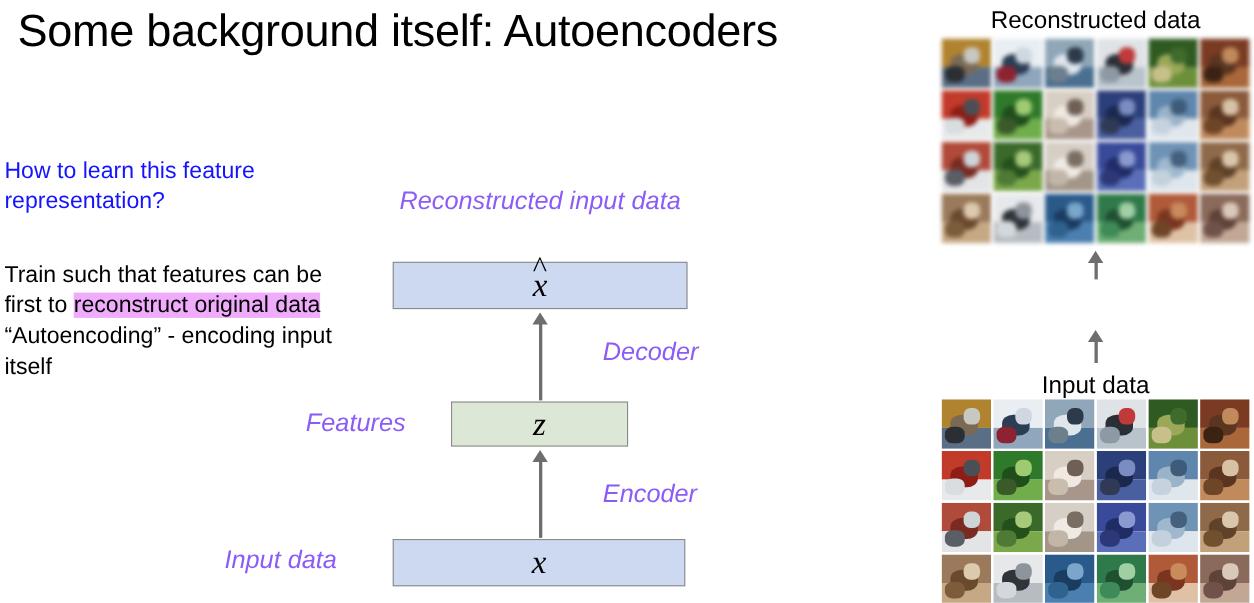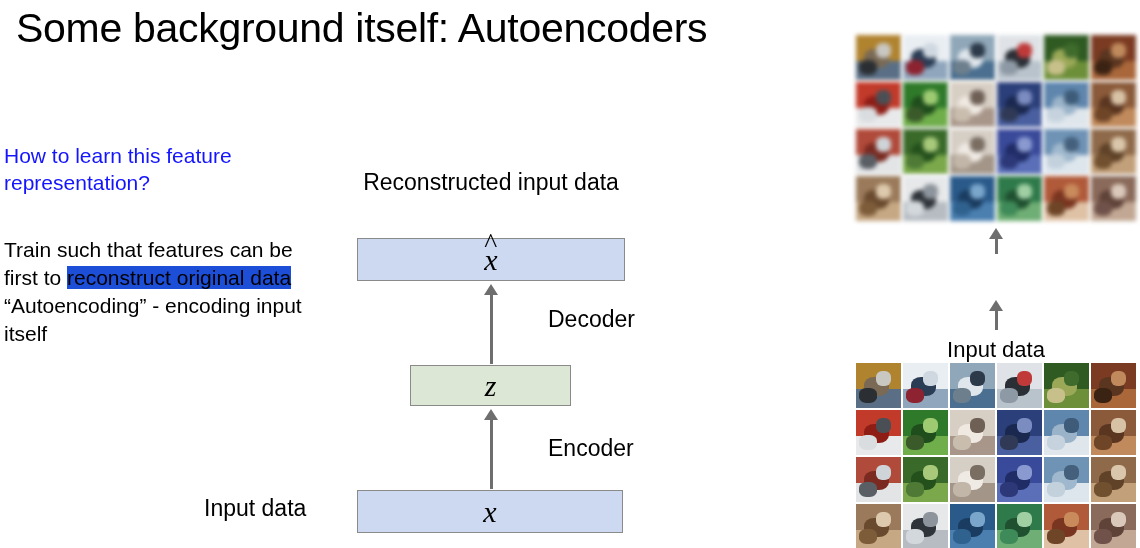--- a/index.html
+++ b/index.html
@@ -41,34 +41,35 @@
   #body-text {
     position: absolute;
     left: 4px;
     top: 236px;
     width: 305px;
     font-size: 21px;
     line-height: 28px;
     color: #000000;
   }
   #body-text .hl {
-    background: #1d4ed8;
+    background: #f0abfc;
     box-decoration-break: clone;
     -webkit-box-decoration-break: clone;
   }
 
   
   #diagram { position: absolute; left: 0; top: 0; width: 700px; height: 548px; }
 
   .diag-label {
     position: absolute;
     font-size: 23px;
     line-height: 29px;
-    color: #000000;
+    color: #8b5cf6;
     white-space: nowrap;
+    font-style: italic;
   }
   #label-reconstructed {
     left: 358px;
     top: 168px;
     width: 266px;
     text-align: center;
     white-space: normal;
   }
   #label-decoder { left: 548px; top: 305px; }
   #label-features { left: 278px; top: 370px; }
@@ -203,20 +204,21 @@
     </span>
   </div>
 
   <div class="v-arrow" id="arrow-decoder">
     <div class="head"></div>
       <div class="shaft"></div>
   </div>
 
   <div class="diag-label" id="label-decoder">Decoder</div>
 
+  <div class="diag-label" id="label-features">Features</div>
 
   <div class="node-box" id="box-z">
     <span>z</span>
   </div>
 
   <div class="v-arrow" id="arrow-encoder">
     <div class="head"></div>
       <div class="shaft"></div>
   </div>
 
@@ -224,20 +226,21 @@
 
   <div class="diag-label" id="label-input-data">Input data</div>
 
   <div class="node-box" id="box-x">
     <span>x</span>
   </div>
 </div>
 
 <div id="right-panel">
 
+  <div class="panel-caption" id="caption-reconstructed">Reconstructed data</div>
 
   <div class="img-grid" id="grid-reconstructed">
       <div class="thumb blur">
         <div class="sky" style="background: rgb(176, 131, 47);"></div>
         <div class="gnd" style="background: rgb(90, 111, 134);"></div>
         <div class="obj" style="left: 18%; top: 30%; width: 56%; height: 44%; background: rgb(122, 106, 85);"></div>
         <div class="obj" style="left: 44%; top: 18%; width: 34%; height: 34%; background: rgb(201, 199, 194);"></div>
         <div class="obj" style="left: 6%; top: 56%; width: 40%; height: 32%; background: rgb(43, 47, 51);"></div>
       </div>
       <div class="thumb blur">

